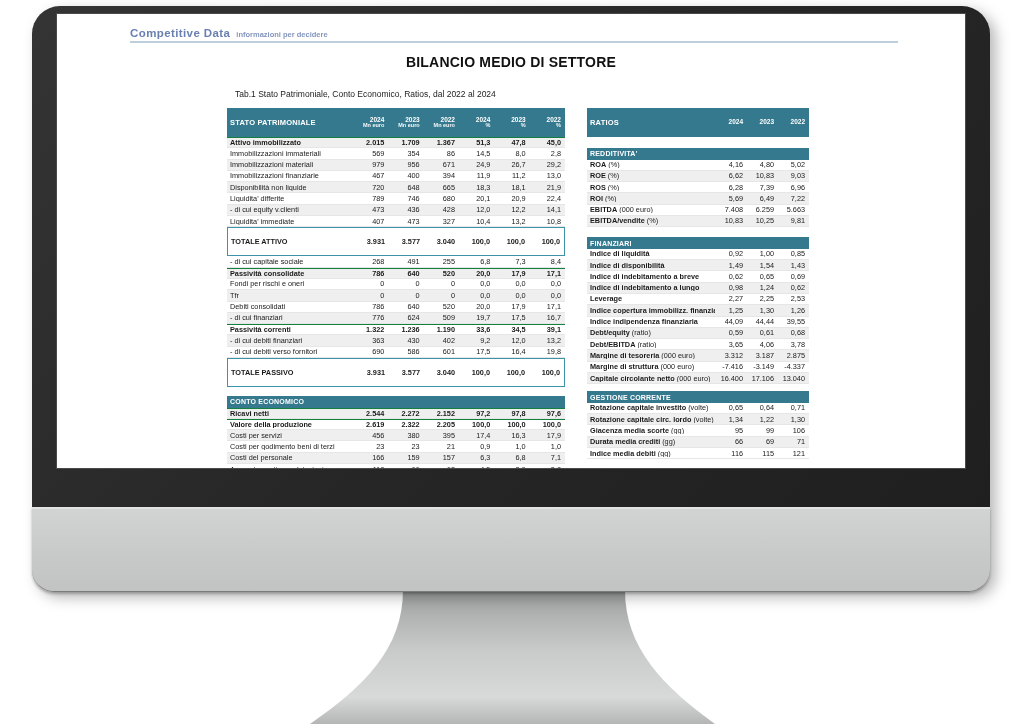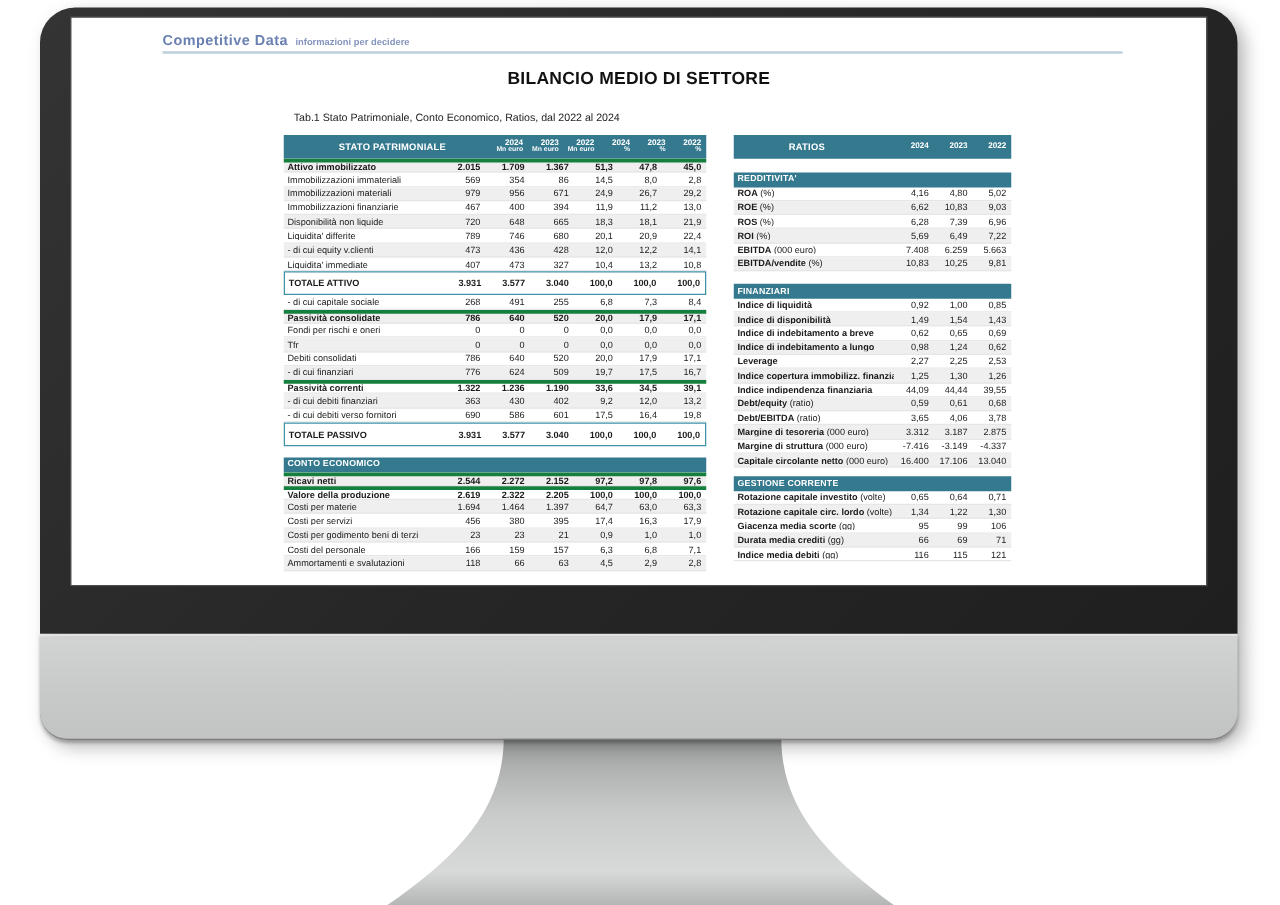--- a/index.html
+++ b/index.html
@@ -30,35 +30,35 @@
            font-size:14px; font-weight:bold; color:#111; letter-spacing:0.2px; }
   .subtitle { position:absolute; left:178px; top:75px; font-size:8.5px; color:#222; }
 
   
   .left-col  { position:absolute; left:170px; top:94px; width:338px; }
   .right-col { position:absolute; left:530px; top:94px; width:222px; }
 
   .cols6 { display:grid; grid-template-columns:126px repeat(6,1fr); }
   .cols3 { display:grid; grid-template-columns:1fr 32px 31px 31px; }
 
-  .tbl-head { background:#35798f; color:#fff; height:19px; align-items:center;padding-left:41px; }
+  .tbl-head { background:#35798f; color:#fff; height:29px; align-items:center; }
   .tbl-head .t-title { font-size:7.5px; font-weight:bold; padding-left:3px; letter-spacing:0.2px; }
   .tbl-head .hcell { text-align:right; padding-right:4px; line-height:1; }
   .tbl-head .year { font-size:6.5px; font-weight:bold; }
   .tbl-head .unit { font-size:5.5px; font-weight:bold; opacity:0.95; }
 
   .band { background:#35798f; color:#fff; height:11.5px; font-size:7px; font-weight:bold;
           display:flex; align-items:center; padding-left:3px; letter-spacing:0.2px; }
 
   .t-row { height:11.3px; align-items:center; font-size:7.3px; color:#1a1a1a;
            border-bottom:1px solid #e6e6e6; line-height:1; }
   .t-row .lbl { padding-left:3px; white-space:nowrap; overflow:hidden; }
   .t-row .num { text-align:right; padding-right:4px; font-variant-numeric:tabular-nums; }
-  .t-row.bold { font-weight:bold; border-top:3px solid #15803d; }
-  .t-row.total { font-weight:bold; background:#fff !important; height:19px;
+  .t-row.bold { font-weight:bold; border-top:1px solid #15803d; }
+  .t-row.total { font-weight:bold; background:#fff !important; height:29px;
                  border:1.4px solid #3f93a8; }
   .stripe-odd  .t-row:nth-child(odd)  { background:#efefef; }
   .stripe-even .t-row:nth-child(even) { background:#efefef; }
   .rt .lbl b { font-weight:bold; }
   .rt .lbl span.u { font-weight:normal; }
   .gap9  { margin-top:9px; }
   .gap11 { margin-top:11px; }
   .gap10 { margin-top:10px; }
   .gap7  { margin-top:7px; }
 </style>
@@ -309,29 +309,20 @@
             <div class="t-row cols6 bold">
               <span class="lbl">Valore della produzione</span>
               <span class="num">2.619</span>
               <span class="num">2.322</span>
               <span class="num">2.205</span>
               <span class="num">100,0</span>
               <span class="num">100,0</span>
               <span class="num">100,0</span>
             </div>
             <div class="t-row cols6 plain">
-              <span class="lbl">Costi per materie</span>
-              <span class="num">1.694</span>
-              <span class="num">1.464</span>
-              <span class="num">1.397</span>
-              <span class="num">64,7</span>
-              <span class="num">63,0</span>
-              <span class="num">63,3</span>
-            </div>
-            <div class="t-row cols6 plain">
               <span class="lbl">Costi per servizi</span>
               <span class="num">456</span>
               <span class="num">380</span>
               <span class="num">395</span>
               <span class="num">17,4</span>
               <span class="num">16,3</span>
               <span class="num">17,9</span>
             </div>
             <div class="t-row cols6 plain">
               <span class="lbl">Costi per godimento beni di terzi</span>

